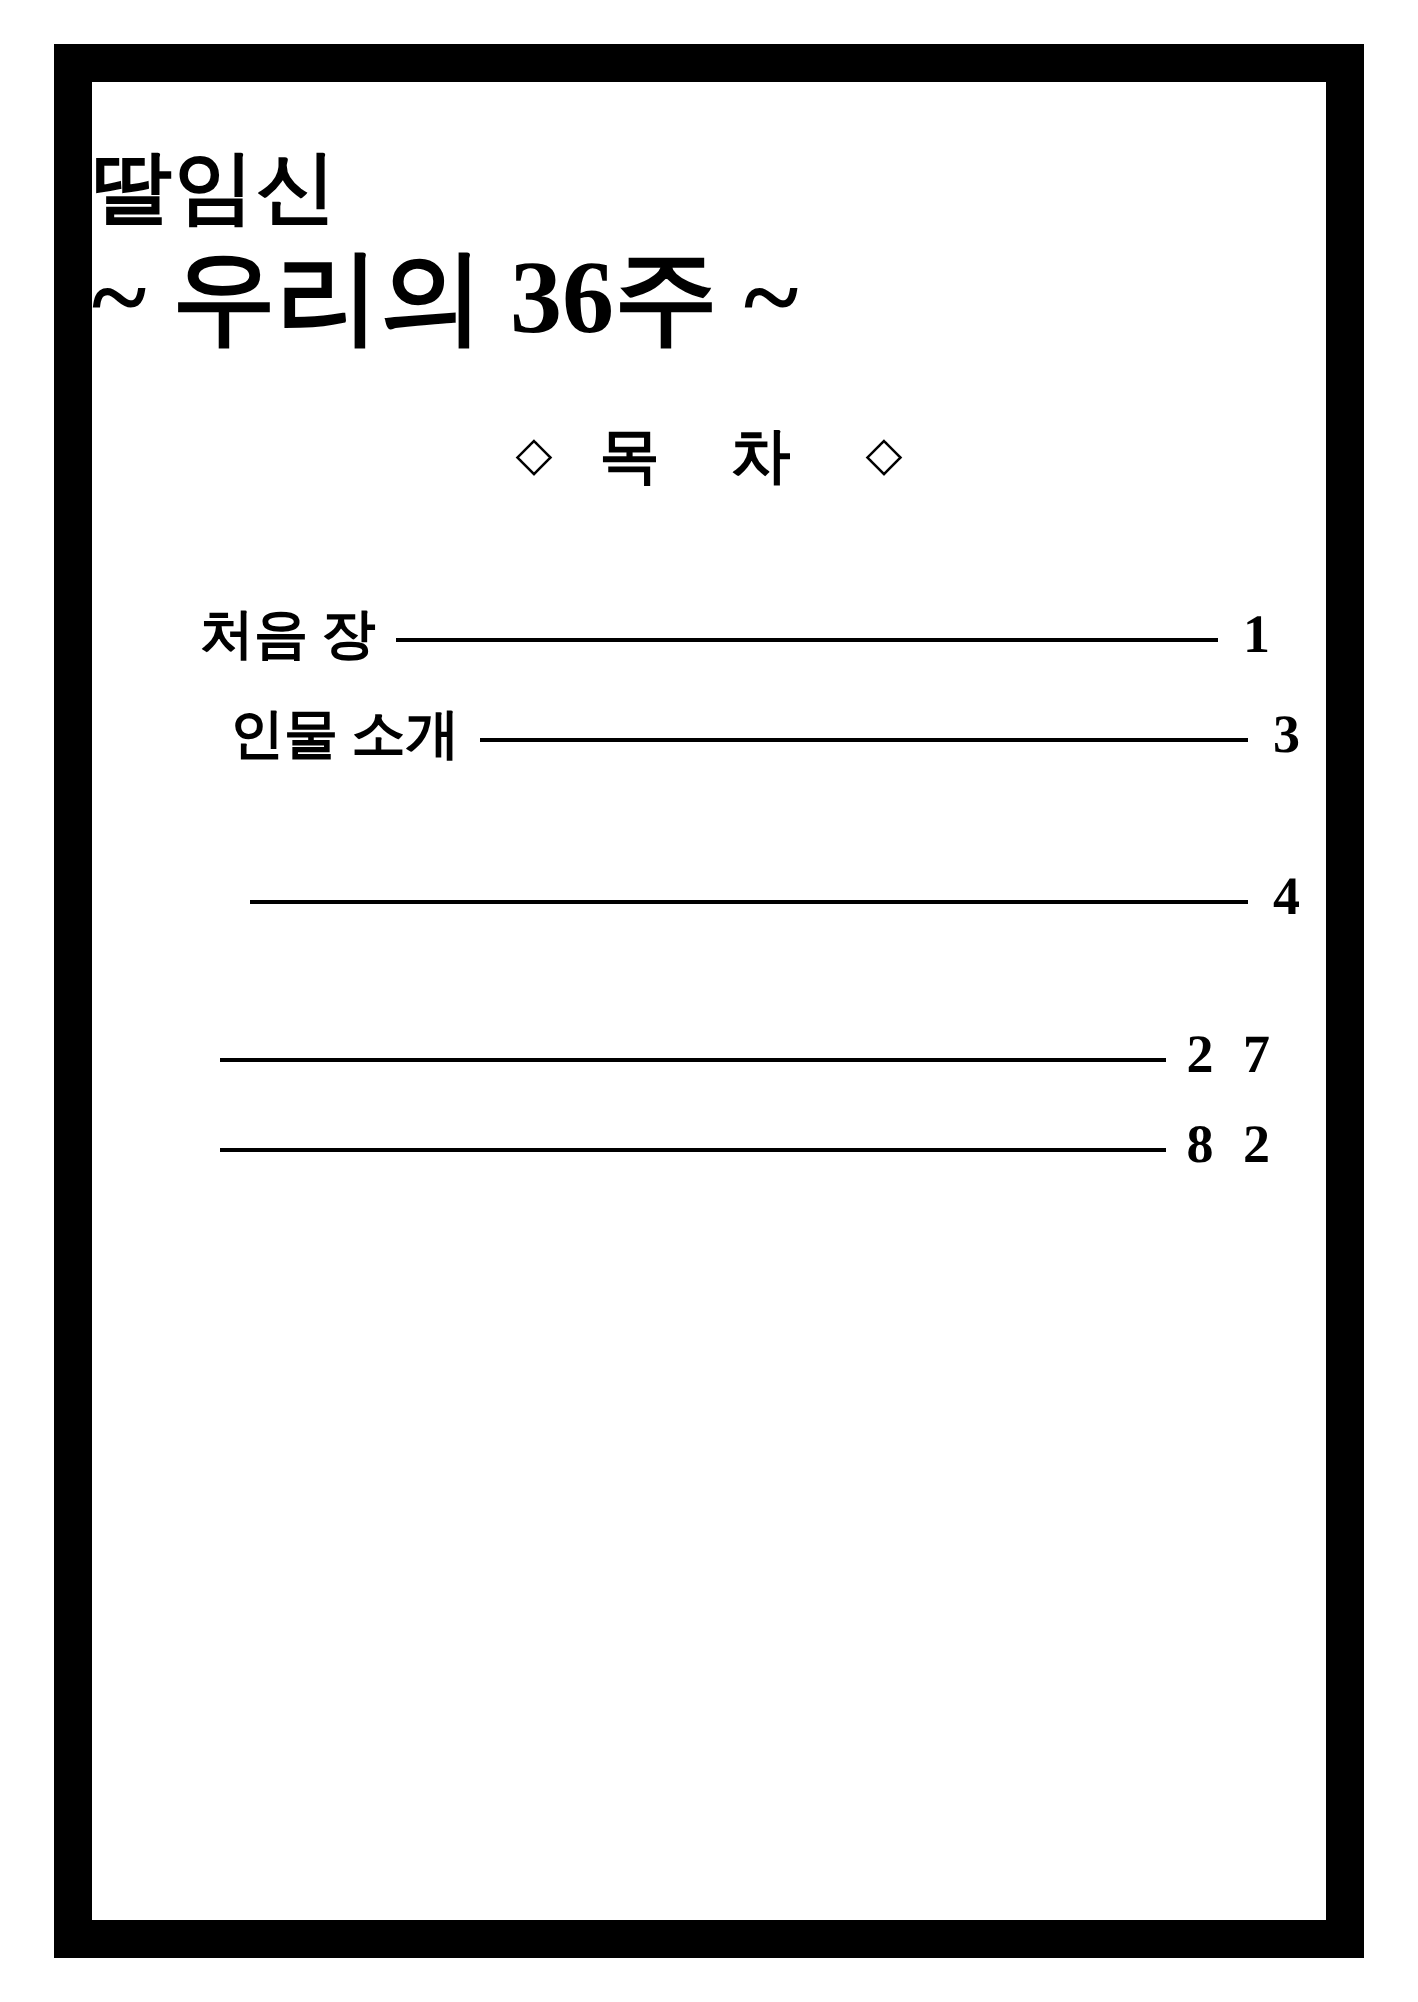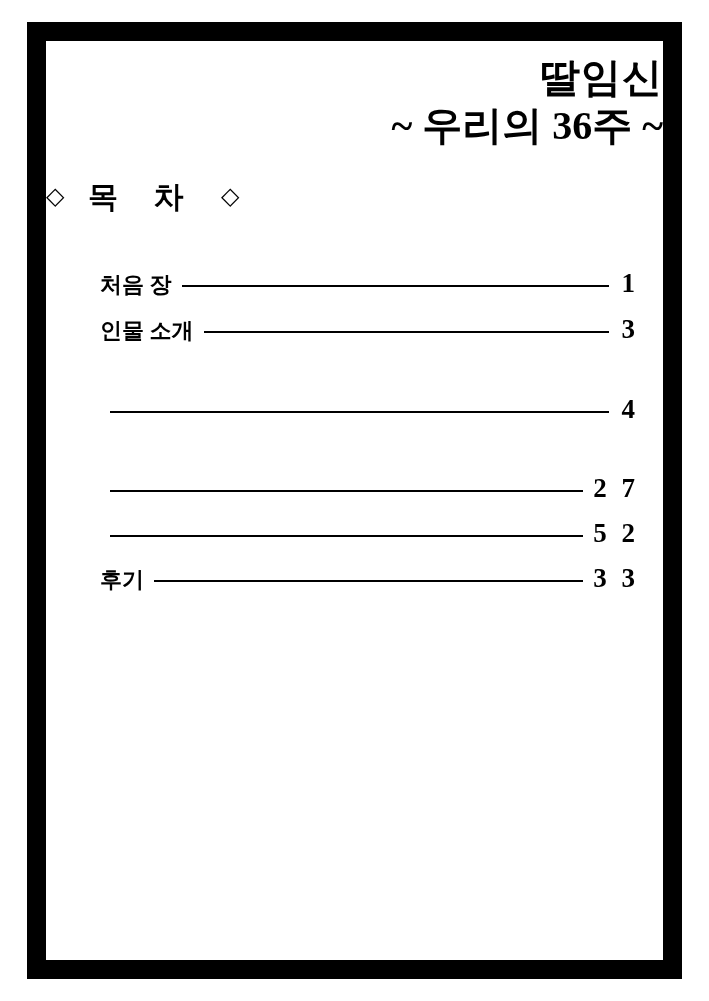--- a/index.html
+++ b/index.html
@@ -52,37 +52,38 @@
     position: absolute;
     left: 46px;
     top: 41px;
     width: 617px;
     height: 919px;
     box-sizing: border-box;
     padding: 0;
   }
 
   .title-block {
-    text-align: right;
-    margin-top: 16px;
+    text-align: left;
+    margin-top: 32px;
   }
   .title-line1 {
     font-size: 40px;
     font-weight: bold;
     letter-spacing: 1px;
     line-height: 1.05;
   }
   .title-line2 {
-    font-size: 40px;
+    font-size: 52px;
     font-weight: bold;
     line-height: 1.25;
     margin-top: 2px;
   }
 
   .toc-heading {
+    text-align: center;
     margin-top: 26px;
     font-size: 30px;
     font-weight: bold;
   }
   .toc-heading .diamond {
     font-size: 24px;
     font-weight: normal;
     vertical-align: 3px;
   }
   .toc-heading .kw {
@@ -96,23 +97,24 @@
   }
 
   .toc-row {
     display: flex;
     align-items: baseline;
     width: 100%;
     margin-bottom: 14px;
   }
   .toc-row.gap-after {
     margin-bottom: 48px;
+    margin-left: 15px;
   }
   .toc-label {
-    font-size: 22px;
+    font-size: 27px;
     font-weight: bold;
     white-space: nowrap;
     flex: 0 0 auto;
   }
   .toc-leader {
     flex: 1 1 auto;
     position: relative;
     height: 1em;
     margin: 0 10px;
   }
@@ -175,25 +177,20 @@
       </div>
 
       <div class="toc-row">
         <span class="toc-leader"></span>
         <span class="toc-page">2 7</span>
       </div>
 
 
       <div class="toc-row">
         <span class="toc-leader"></span>
-        <span class="toc-page">5 2</span>
+        <span class="toc-page">8 2</span>
       </div>
 
-      <div class="toc-row">
-        <span class="toc-label">후기</span>
-        <span class="toc-leader"></span>
-        <span class="toc-page">3 3</span>
-      </div>
 
 
     </div>
   </div>
 </div>
 
 </body></html>

